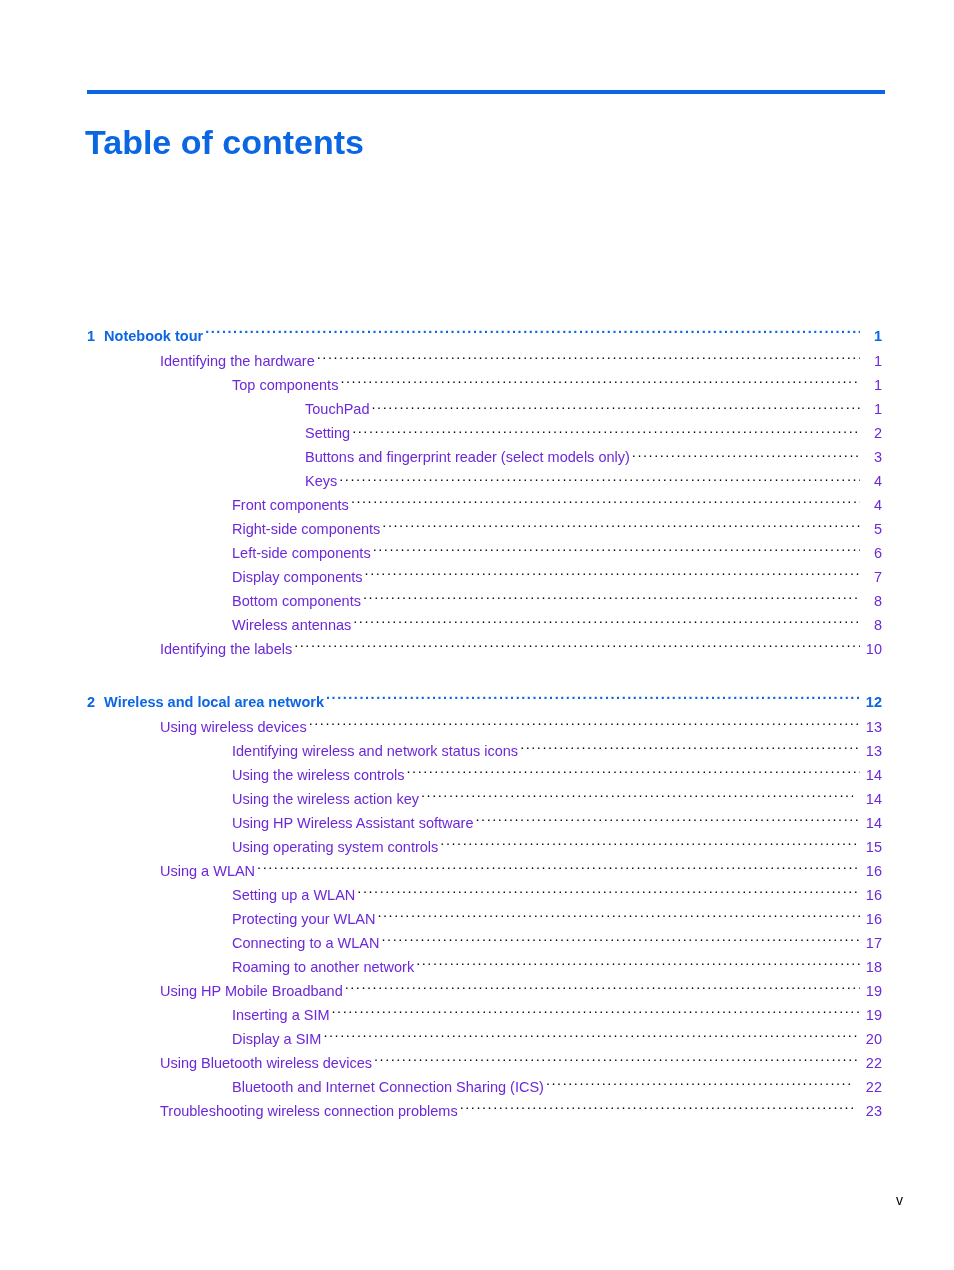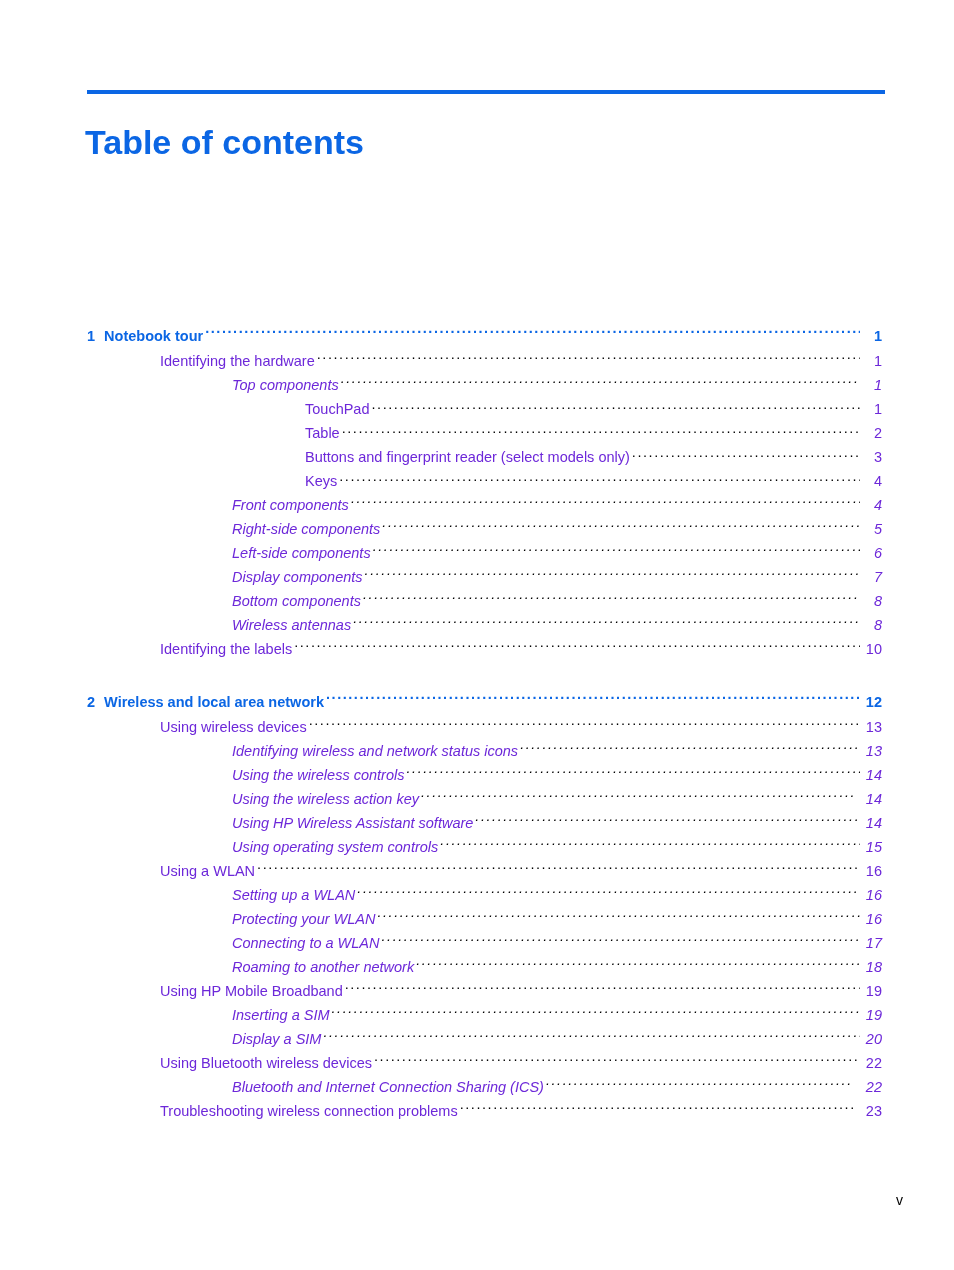--- a/index.html
+++ b/index.html
@@ -96,21 +96,21 @@
   .toc-entry.chapter .leader::before { color: #0b66e4; }
   .toc-entry.chapter .chapnum {
     flex: 0 0 auto;
     margin-right: 9px;
   }
   .toc-entry.chapter-gap { margin-top: 28px; }
 
   
   .lvl0 { padding-left: 0px; }
   .lvl1 { padding-left: 73px; }
-  .lvl2 { padding-left: 145px; font-style: italic; }
+  .lvl2 { padding-left: 145px; }
   .lvl3 { padding-left: 218px; align-items: center; }
 
   
   .toc-entry.wide .pagenum { padding-left: 7px; }
 
   
   .folio {
     position: absolute;
     left: 0;
     top: 1192px;
@@ -145,21 +145,21 @@
         <span class="label">Top components</span>
         <span class="leader"></span>
         <span class="pagenum">1</span>
       </div>
       <div class="toc-entry lvl3">
         <span class="label">TouchPad</span>
         <span class="leader"></span>
         <span class="pagenum">1</span>
       </div>
       <div class="toc-entry lvl3">
-        <span class="label">Table</span>
+        <span class="label">Setting</span>
         <span class="leader"></span>
         <span class="pagenum">2</span>
       </div>
       <div class="toc-entry lvl3">
         <span class="label">Buttons and fingerprint reader (select models only)</span>
         <span class="leader"></span>
         <span class="pagenum">3</span>
       </div>
       <div class="toc-entry lvl3">
         <span class="label">Keys</span>

